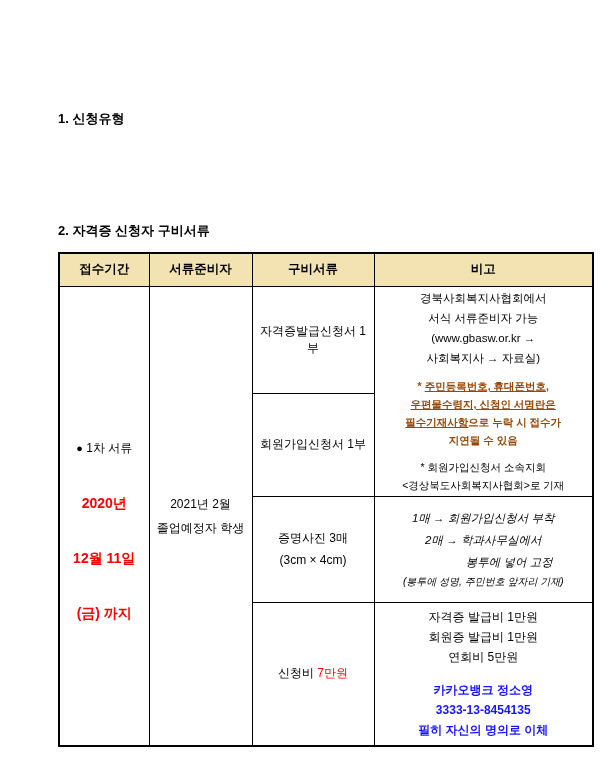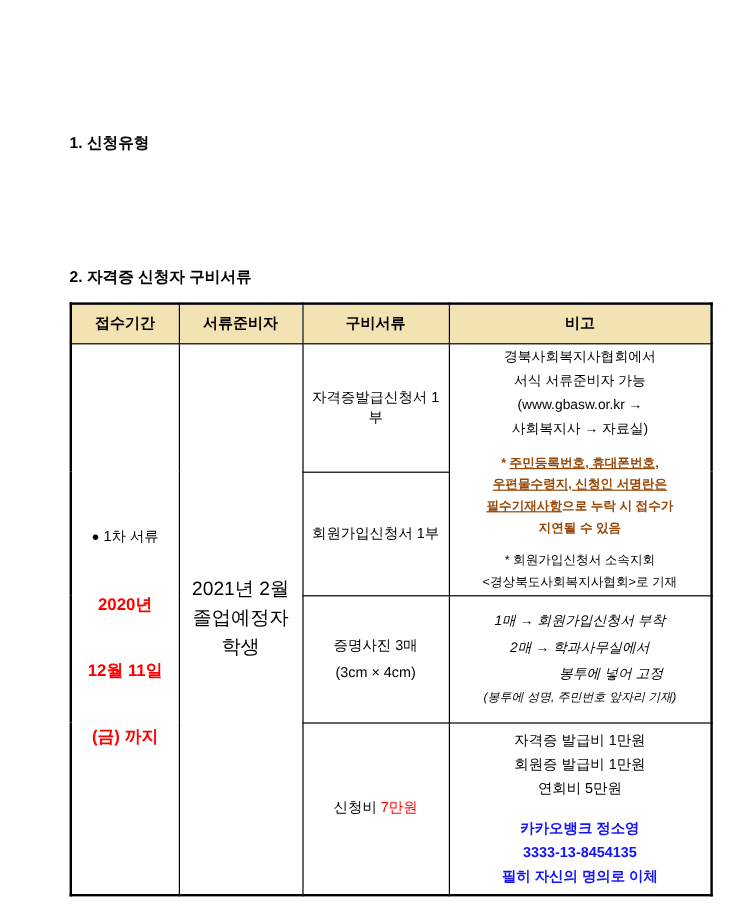--- a/index.html
+++ b/index.html
@@ -53,21 +53,21 @@
 
   .red     { color: var(--accent-red, #FF0000); }
   .redbold { color: var(--accent-red, #FF0000); font-weight: bold; }
   .blue    { color: var(--accent-blue, #1414FF); font-weight: bold; }
 
   .period-cell div { line-height: 25px; margin-top: 30px; }
   .period-first { margin-bottom: 22px; font-size: 12px; }
   .period-cell .redbold { font-size: 14px; }
   .bullet { font-size: 11px; }
 
-  .preparer-cell div { line-height: 24px; font-size: 16px; }
+  .preparer-cell div { line-height: 24px; font-size: 12px; }
 
   .doc-cell div { line-height: 22px; }
 
   .remark1 { padding: 2px 0; }
   .remark1 .dl div { line-height: 20px; font-size: 11.5px; }
   .rednote { margin-top: 9px; }
   .rednote div {
     line-height: 18px; font-size: 10.5px; font-weight: bold;
     color: var(--note-dark-red, #974706);
   }

